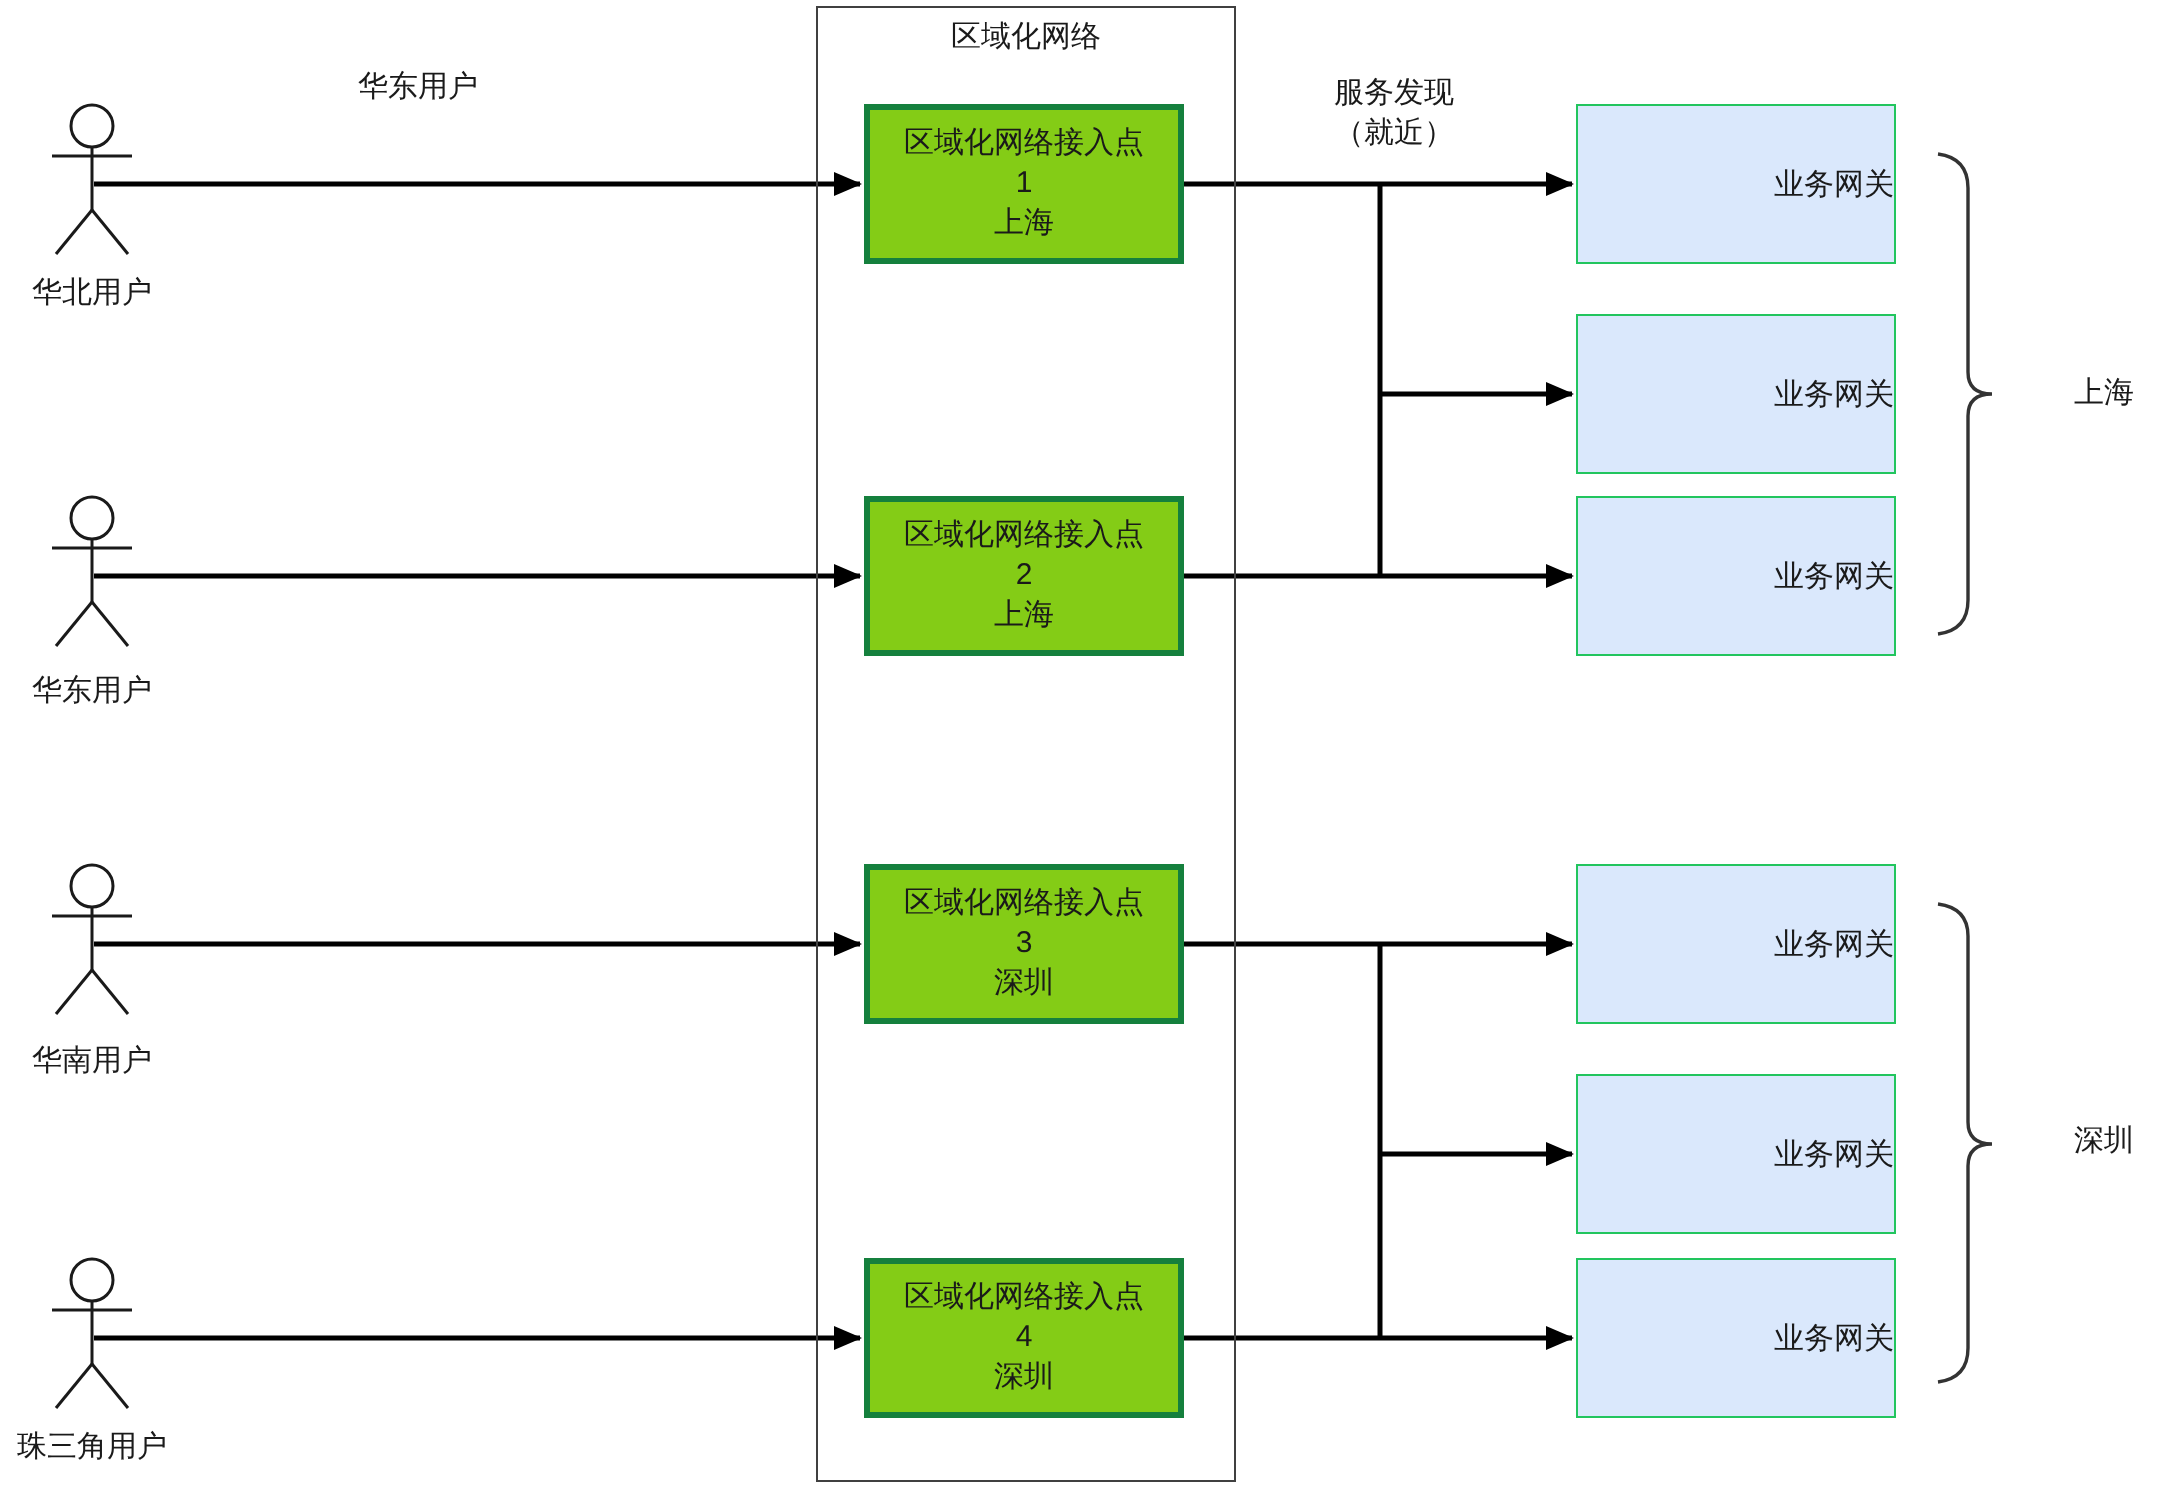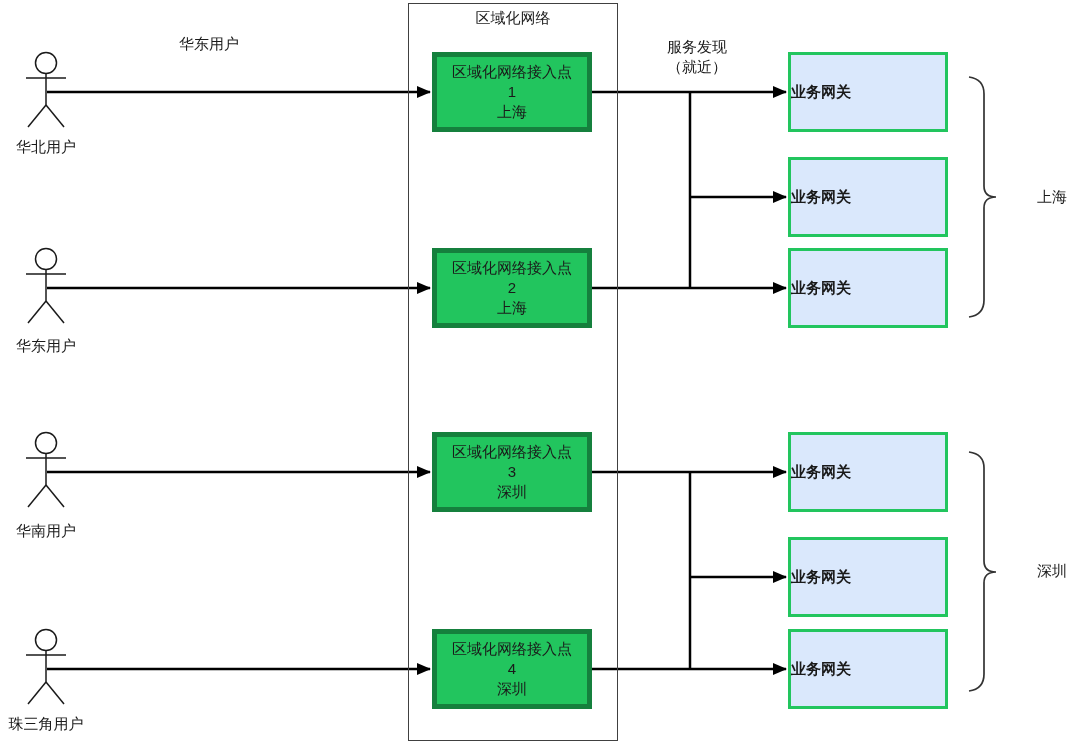--- a/index.html
+++ b/index.html
@@ -35,46 +35,45 @@
     left: 408px; top: 9px;
     width: 210px;
     font-size: 15px;
     text-align: center;
   }
 
   .ap-box {
     position: absolute;
     left: 432px;
     width: 160px; height: 80px;
-    background: #22c55e;
-    border: 5px solid #15803d;
+    background: #84cc16;
+    border: 3px solid #15803d;
     display: flex;
     flex-direction: column;
     align-items: center;
     justify-content: center;
     font-size: 15px;
     line-height: 20px;
     text-align: center;
   }
   .ap-1 { top: 52px; }
   .ap-2 { top: 248px; }
   .ap-3 { top: 432px; }
   .ap-4 { top: 629px; }
 
   .gw-box {
     position: absolute;
     left: 788px;
     width: 160px; height: 80px;
     background: #dae8fc;
-    border: 3px solid #22c55e;
+    border: 1px solid #22c55e;
     display: flex;
     align-items: center;
-    justify-content: flex-start;
-    font-size: 15px;
-    font-weight: bold;
+    justify-content: flex-end;
+    font-size: 15px;
   }
   .gw-1 { top: 52px; }
   .gw-2 { top: 157px; }
   .gw-3 { top: 248px; }
   .gw-4 { top: 432px; }
   .gw-5 { top: 537px; }
   .gw-6 { top: 629px; }
 
   .user-label { left: -14px; width: 120px; }
   .user-label-1 { top: 137px; }

